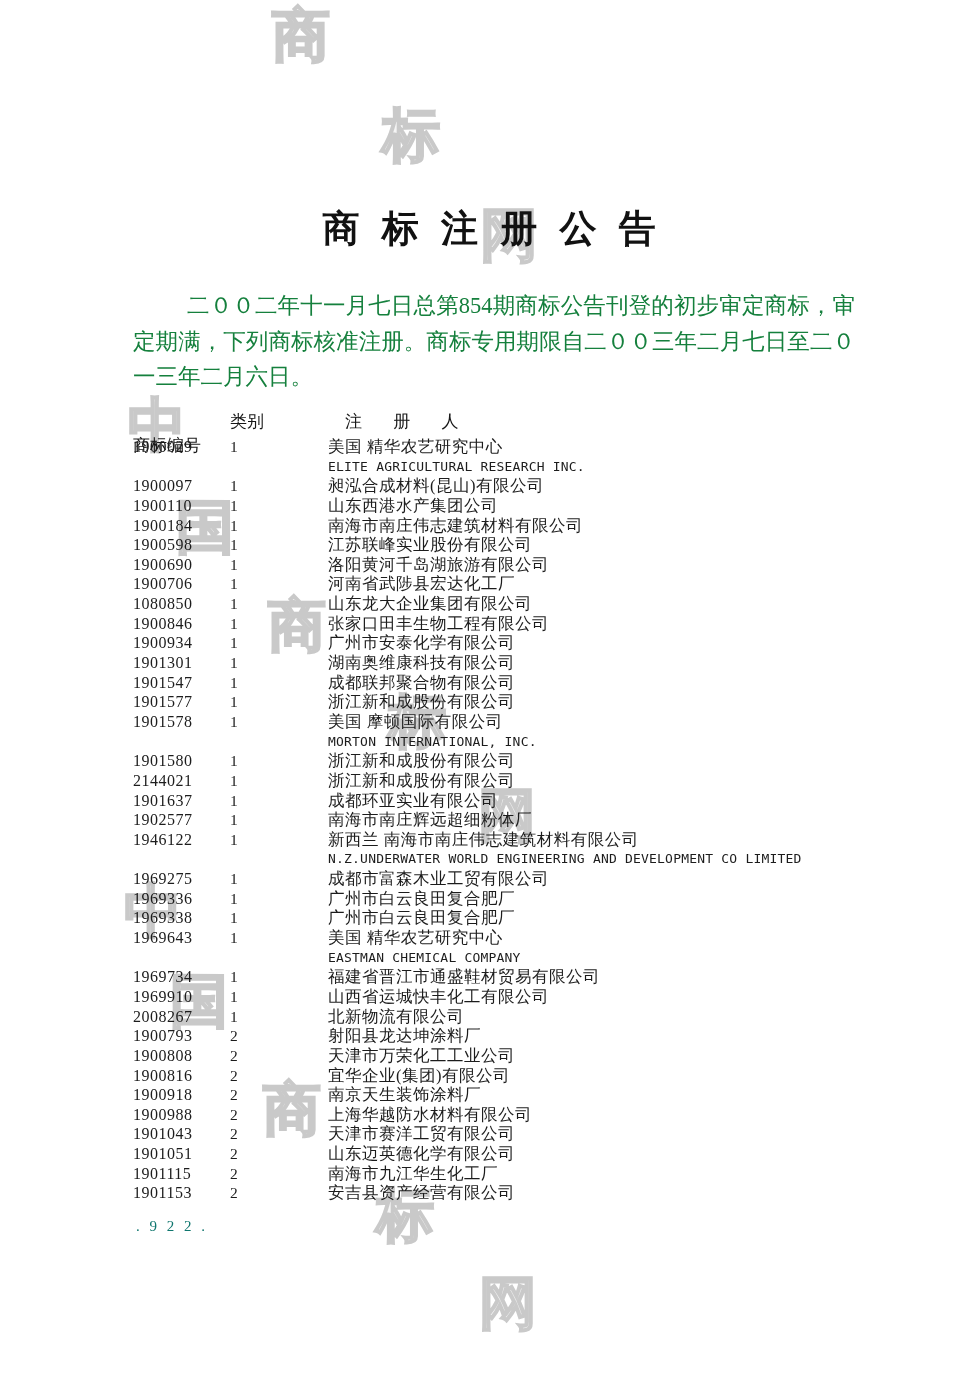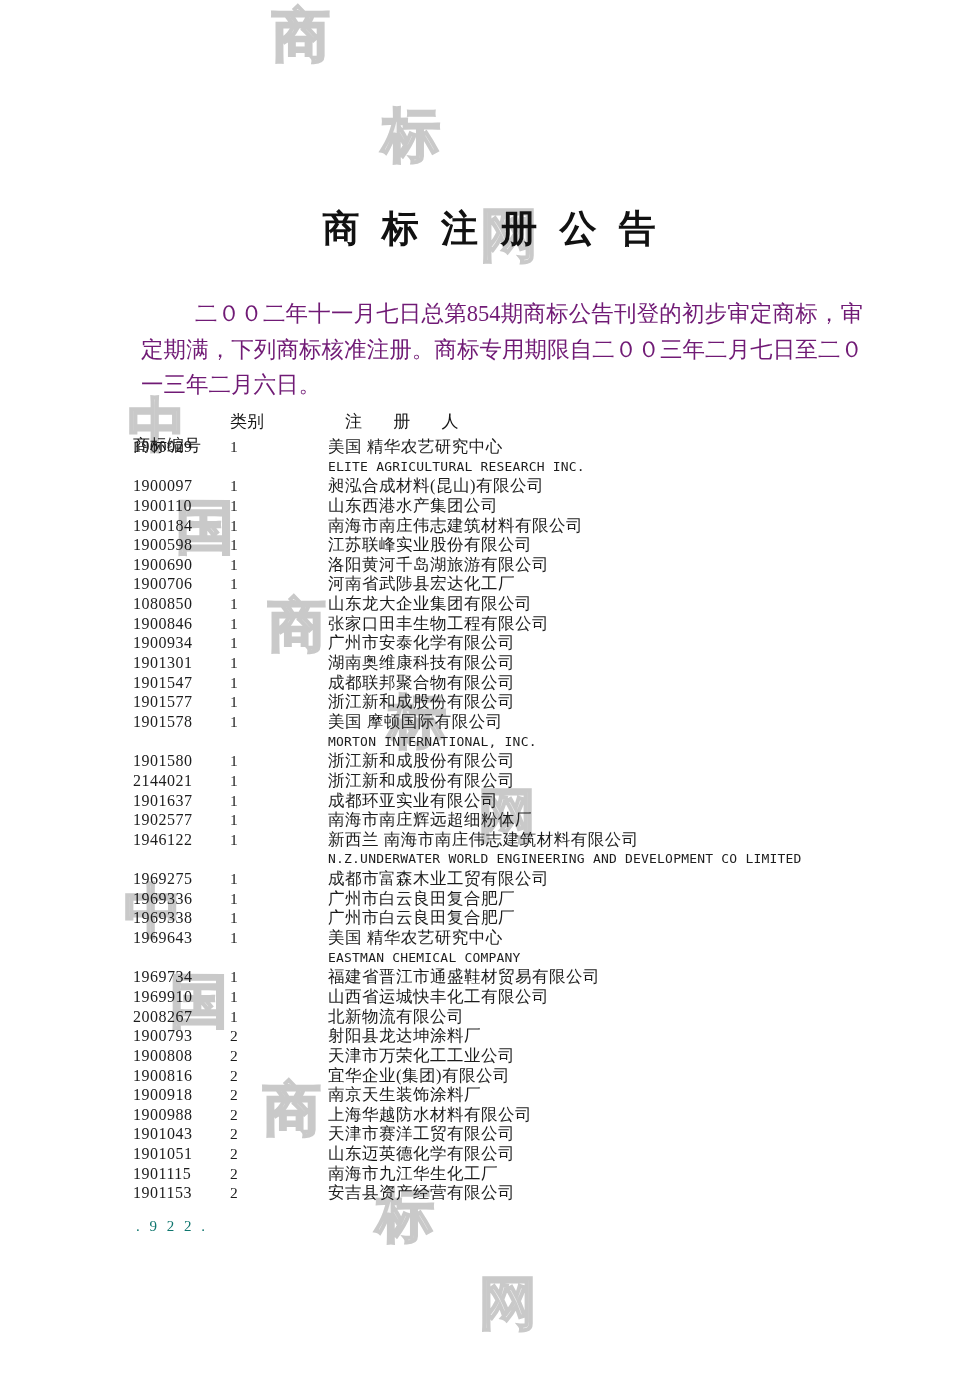--- a/index.html
+++ b/index.html
@@ -27,24 +27,24 @@
   .content { position:absolute; inset:0; z-index:1; }
   .title {
     position:absolute; left:0; top:204px; width:980px;
     margin:0; text-align:center;
     font-size:37px; font-weight:600;
     word-spacing:9px; letter-spacing:2px;
     color:#111;
   }
   .intro {
     position:absolute; left:133px; top:288px; width:722px;
-    margin:8px;
+    margin:0;
     font-size:22.5px; line-height:35.5px;
     text-indent:54px; text-align:justify;
-    color:#701a75;
+    color:#15803d;
   }
   .thead { position:absolute; left:133px; top:410px; width:722px; font-size:17px; color:#161616; }
   .thead .col-num { position:absolute; left:0; top:0;margin-top:24px; }
   .thead .col-cat { position:absolute; left:97px; top:0; }
   .thead .col-reg { position:absolute; left:212px; top:0; word-spacing:27px; }
   .tbody { position:absolute; left:133px; top:437px; width:800px; }
   .row { position:relative; height:19.65px; line-height:19.65px; }
   .row .col-num { position:absolute; left:0; top:0; font-size:16px; letter-spacing:0.5px; }
   .row .col-cat { position:absolute; left:97px; top:0; font-size:15.5px; }
   .row .col-reg { position:absolute; left:195px; top:0; font-size:16.5px; white-space:nowrap; letter-spacing:0.5px; }

